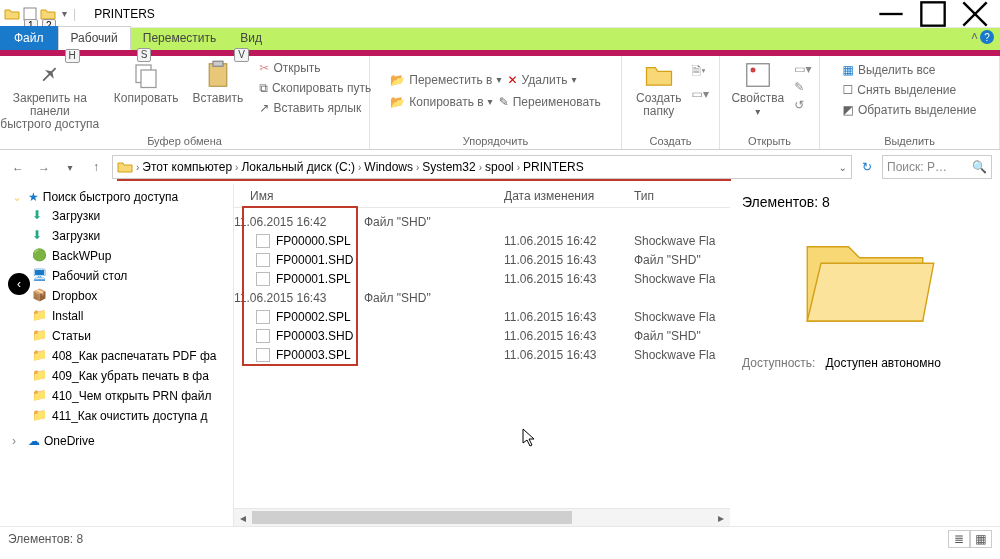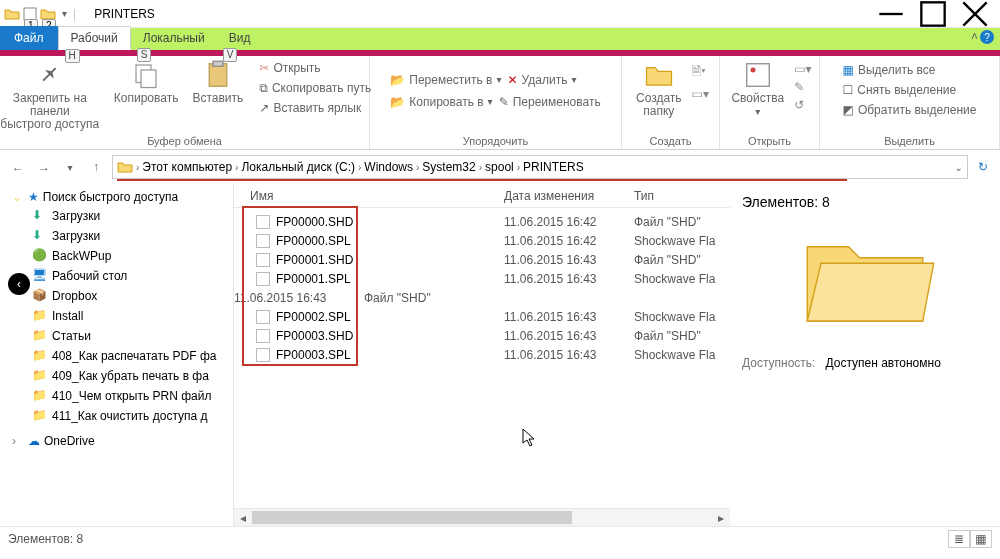--- a/index.html
+++ b/index.html
@@ -118,21 +118,21 @@
   </div>
 </div>
 
 <div class="tabs">
   <div class="filetab">Файл</div>
   <div class="tab active" style="position:relative">
     <span>Рабочий</span>
     <span class="keytip" style="top:22px;left:6px">H</span>
   </div>
   <div class="tab" style="position:relative">
-    <span>Локальный</span>
+    <span>Переместить</span>
     <span class="keytip" style="top:22px;left:6px">S</span>
   </div>
   <div class="tab" style="position:relative">
     <span>Вид</span>
     <span class="keytip" style="top:22px;left:6px">V</span>
   </div>
   <div class="chevbtn">
     <span style="color:#666">˄</span>
     <span class="helpbubble">?</span>
   </div>
@@ -299,20 +299,24 @@
       </span>
     <span class="crumb">
         <span>PRINTERS</span>
       </span>
     <span style="margin-left:auto;display:flex;gap:6px;align-items:center">
       <span class="chev">⌄</span>
     </span>
     <div class="underline"></div>
   </div>
   <span class="refresh">↻</span>
+  <div class="searchbox">
+    <span>Поиск: P…</span>
+    <span style="margin-left:auto;color:#888">🔍</span>
+  </div>
 </div>
 
 <div class="body">
 
   <div class="navpane">
     <div class="navitem l1">
       <span style="color:#f8d775;width:12px">⌄</span>
       <span style="color:#1979ca">★</span>
       <span>Поиск быстрого доступа</span>
     </div>
@@ -371,24 +375,20 @@
   </div>
 
   <div class="filepane">
     <div class="colhead">
       <div class="col-name">Имя</div>
       <div class="col-date">Дата изменения</div>
       <div class="col-type">Тип</div>
     </div>
     <div class="filelist" id="filelist">
         <div class="row">
-          <div class="fn">
-            <span style="width:14px;height:14px;border:1px solid #bbb;background:#fff;display:inline-block"></span>
-            <span>FP00000.SHD</span>
-          </div>
           <div class="fd">11.06.2015 16:42</div>
           <div class="ft">Файл "SHD"</div>
         </div>
         <div class="row">
           <div class="fn">
             <span style="width:14px;height:14px;border:1px solid #bbb;background:#fff;display:inline-block"></span>
             <span>FP00000.SPL</span>
           </div>
           <div class="fd">11.06.2015 16:42</div>
           <div class="ft">Shockwave Fla</div>

